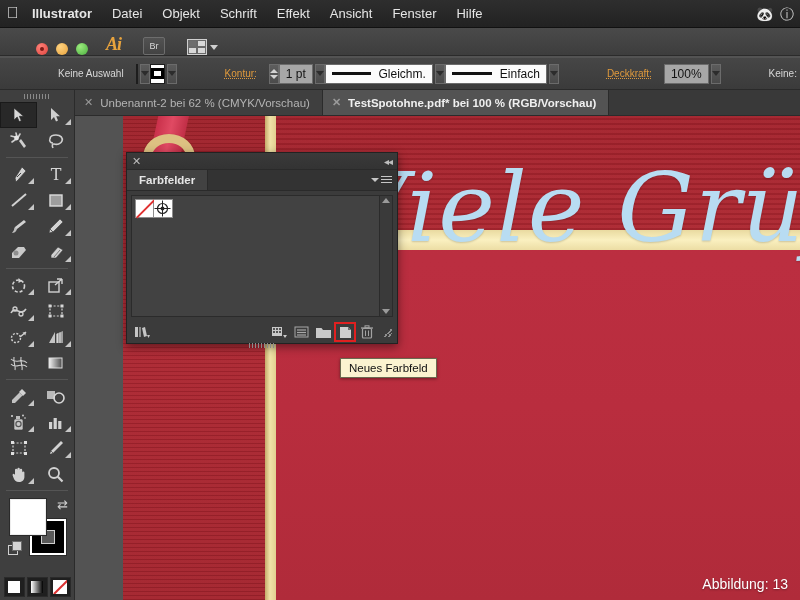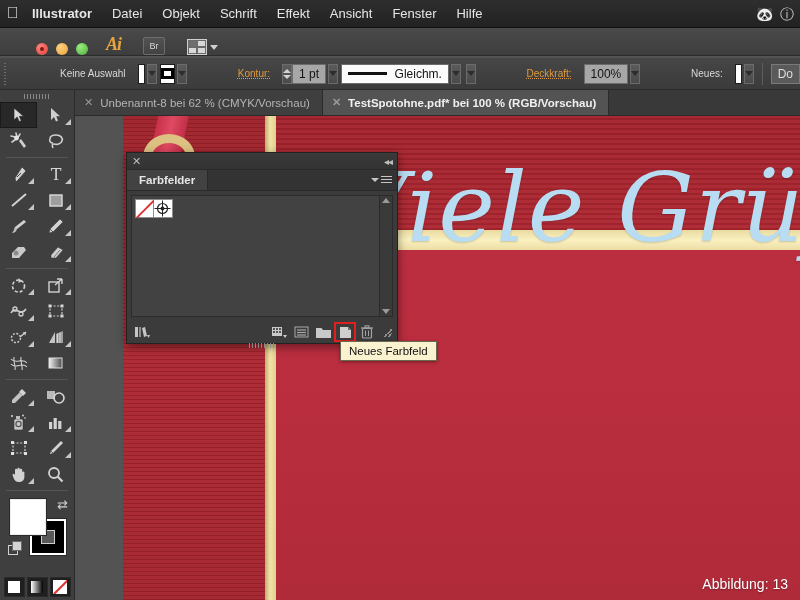--- a/index.html
+++ b/index.html
@@ -347,21 +347,21 @@
       linear-gradient(135deg, transparent 75%, #8e8e8e 75%, #8e8e8e 85%, transparent 85%);
   }
   .panel-grip {
     position: absolute; left: 50%; transform: translateX(-50%); bottom: -5px;
     width: 26px; height: 5px;
     background: repeating-linear-gradient(90deg,#8a8a8a 0 1px, transparent 1px 3px);
   }
 
   
   .tooltip {
-    position: absolute; left: 340px; top: 341px;
+    position: absolute; left: 340px; top: 358px;
     background: #fbf3d0; border: 1px solid #6a6a50;
     color: #111; font-size: 11.5px; padding: 3px 8px;
     white-space: nowrap; box-shadow: 0 1px 3px rgba(0,0,0,.4);
   }
 </style>
 </head>
 <body>
 
 <div id="app">
 
@@ -426,43 +426,47 @@
       </div>
     <div class="gap"></div>
     <div class="combo-wide" style="width:108px">
       <span class="line-preview"></span>
       <span>Gleichm.</span>
     </div>
     <div class="dd-btn">
         <i class="dd-caret"></i>
       </div>
     <div class="gap"></div>
+    <div class="combo-wide" style="width:102px">
+      <span class="line-preview"></span>
+      <span>Einfach</span>
+    </div>
     <div class="dd-btn">
         <i class="dd-caret"></i>
       </div>
     <div class="gap"></div>
     <div class="ctl-label ul">Deckkraft:</div>
     <div class="field" style="width:58px">100%</div>
     <div class="dd-btn">
         <i class="dd-caret"></i>
       </div>
     <div class="gap"></div>
-    <div class="ctl-label">Neues:</div>
+    <div class="ctl-label">Keine:</div>
     <div class="swatch-white"></div>
     <div class="dd-btn">
         <i class="dd-caret"></i>
       </div>
     <div class="ctl-sep"></div>
     <div class="field" style="width:34px;background:#5a5a5a;color:#ddd;border-color:#7a7a7a">Do</div>
   </div>
 
   <div class="tabbar">
     <div class="tab inactive">
       <span class="xmark">✕</span>
-      <span>Unbenannt-8 bei 62 % (CMYK/Vorschau)</span>
+      <span>Unbenannt-2 bei 62 % (CMYK/Vorschau)</span>
     </div>
     <div class="tab active">
       <span class="xmark">✕</span>
       <span>TestSpotohne.pdf* bei 100 % (RGB/Vorschau)</span>
     </div>
   </div>
 
   <div class="canvas">
     <div class="art">
       <div class="art-texture"></div>

